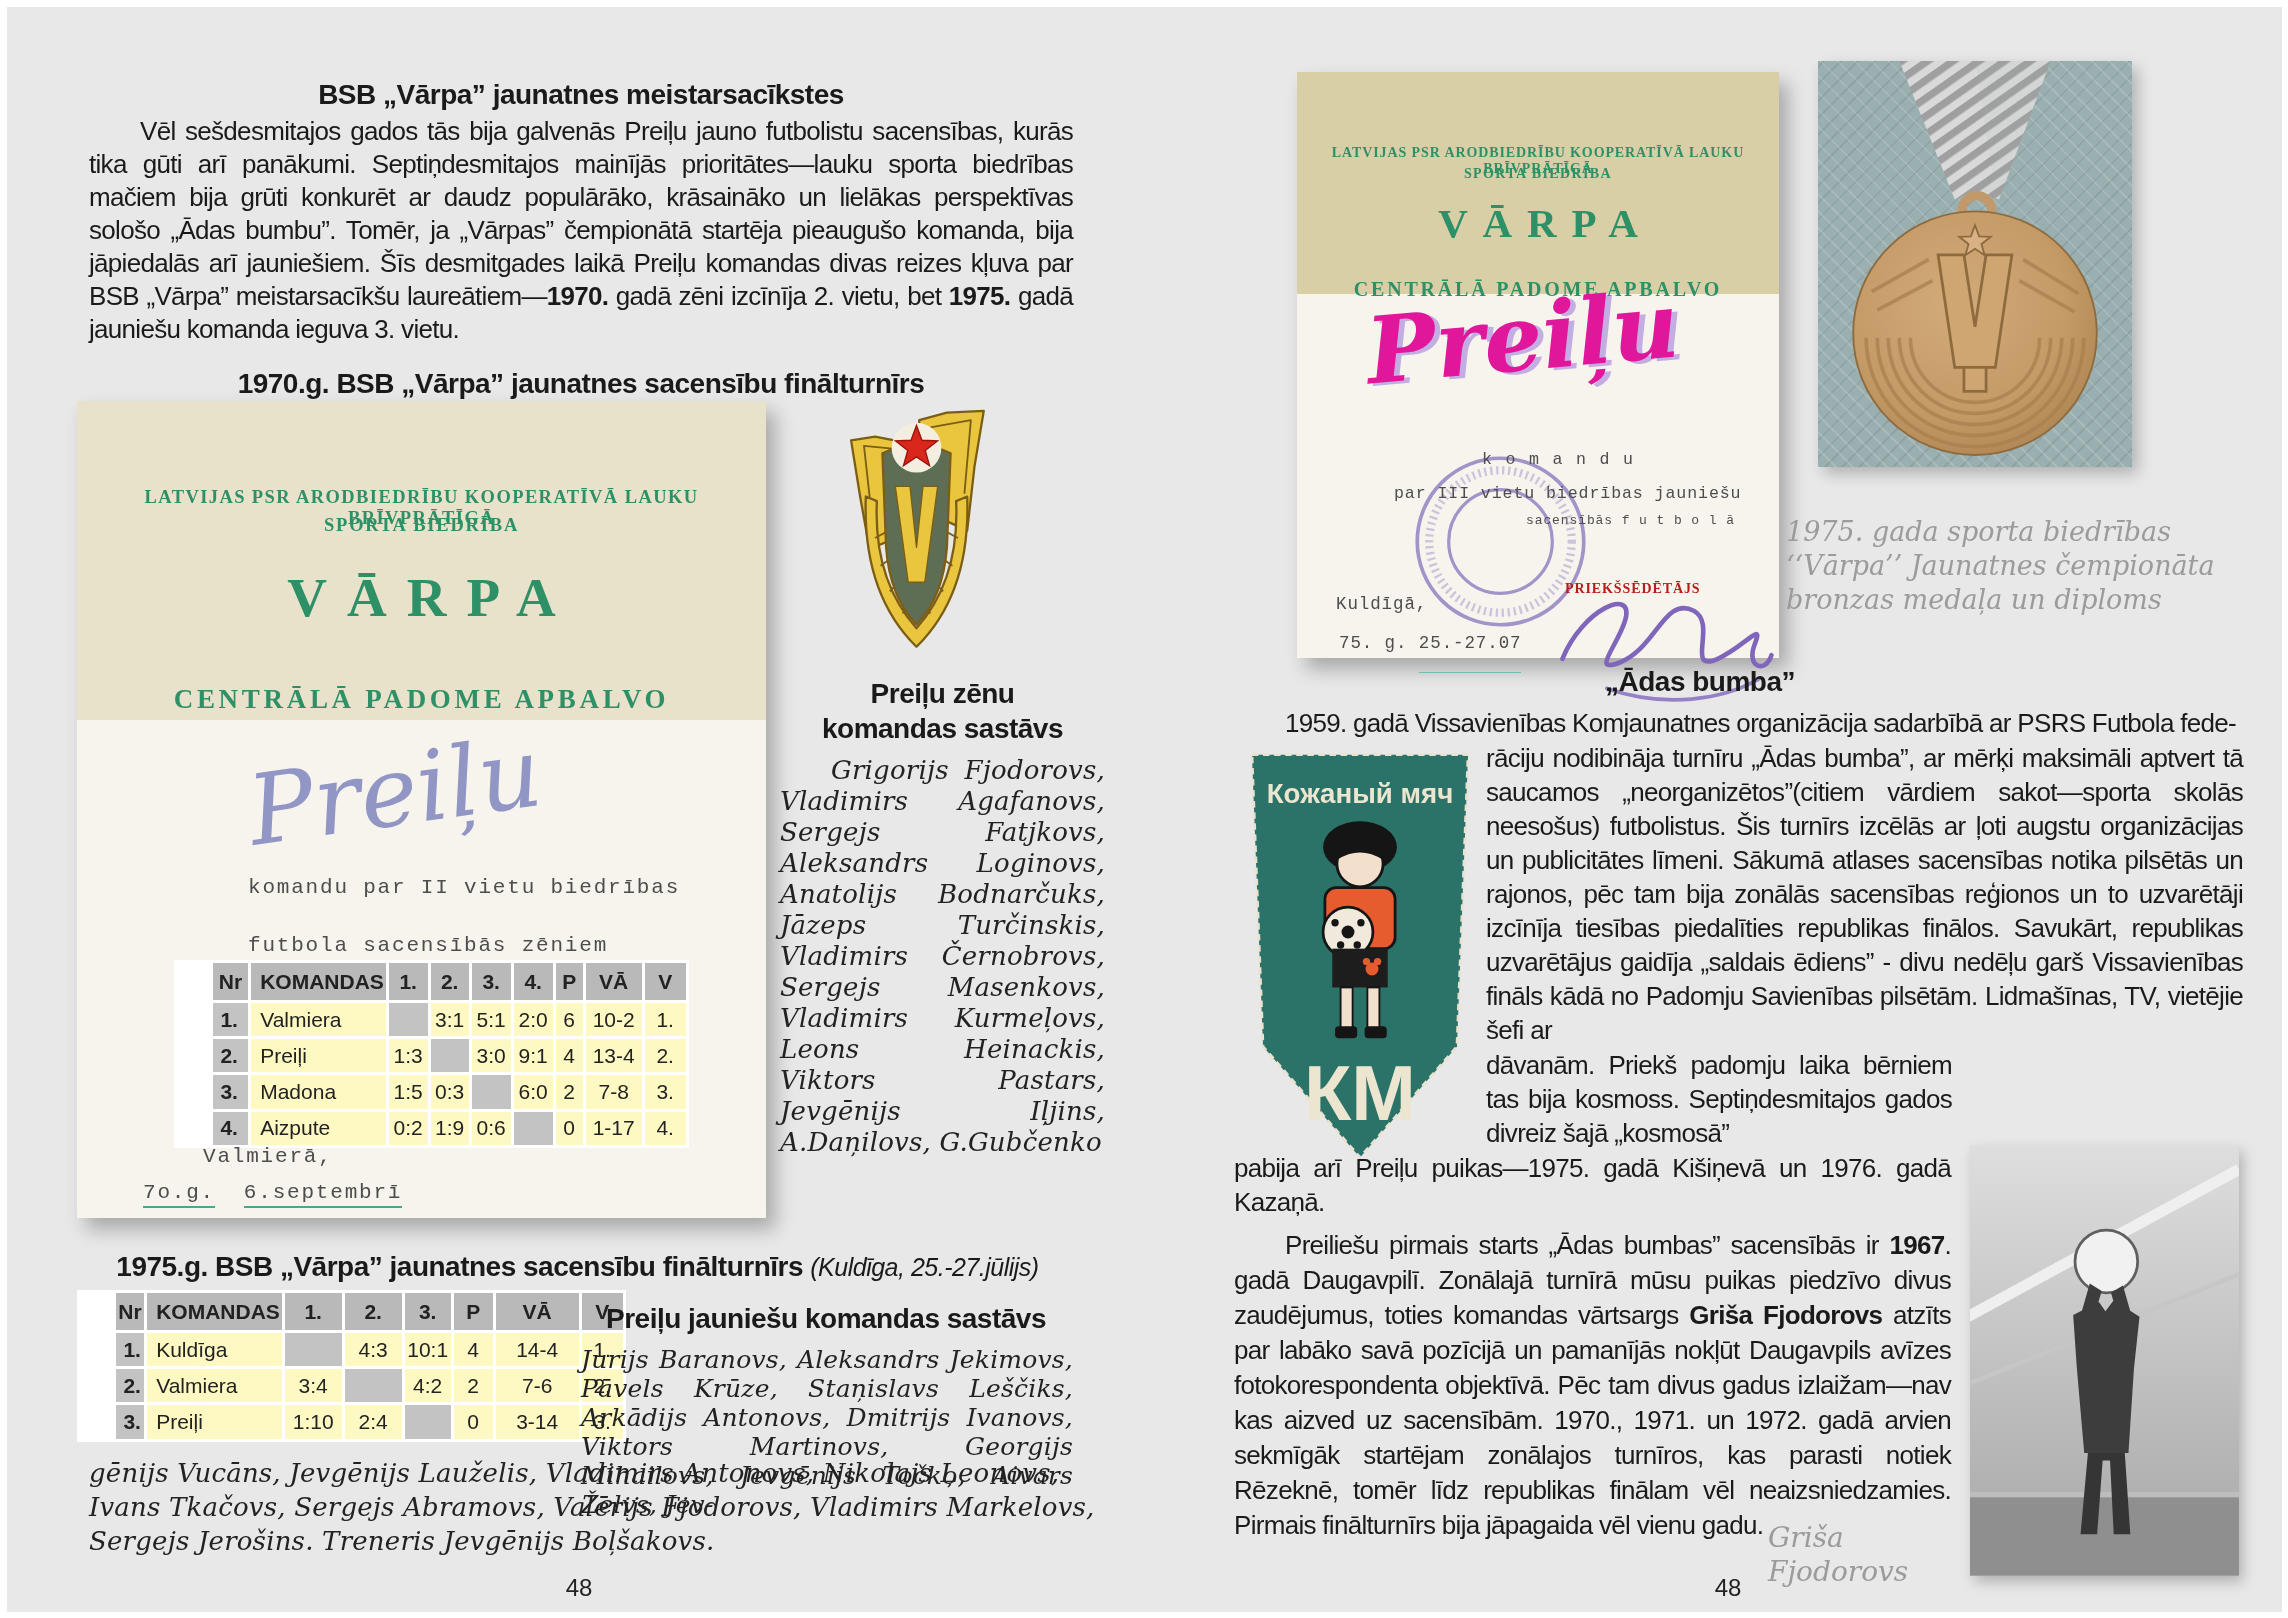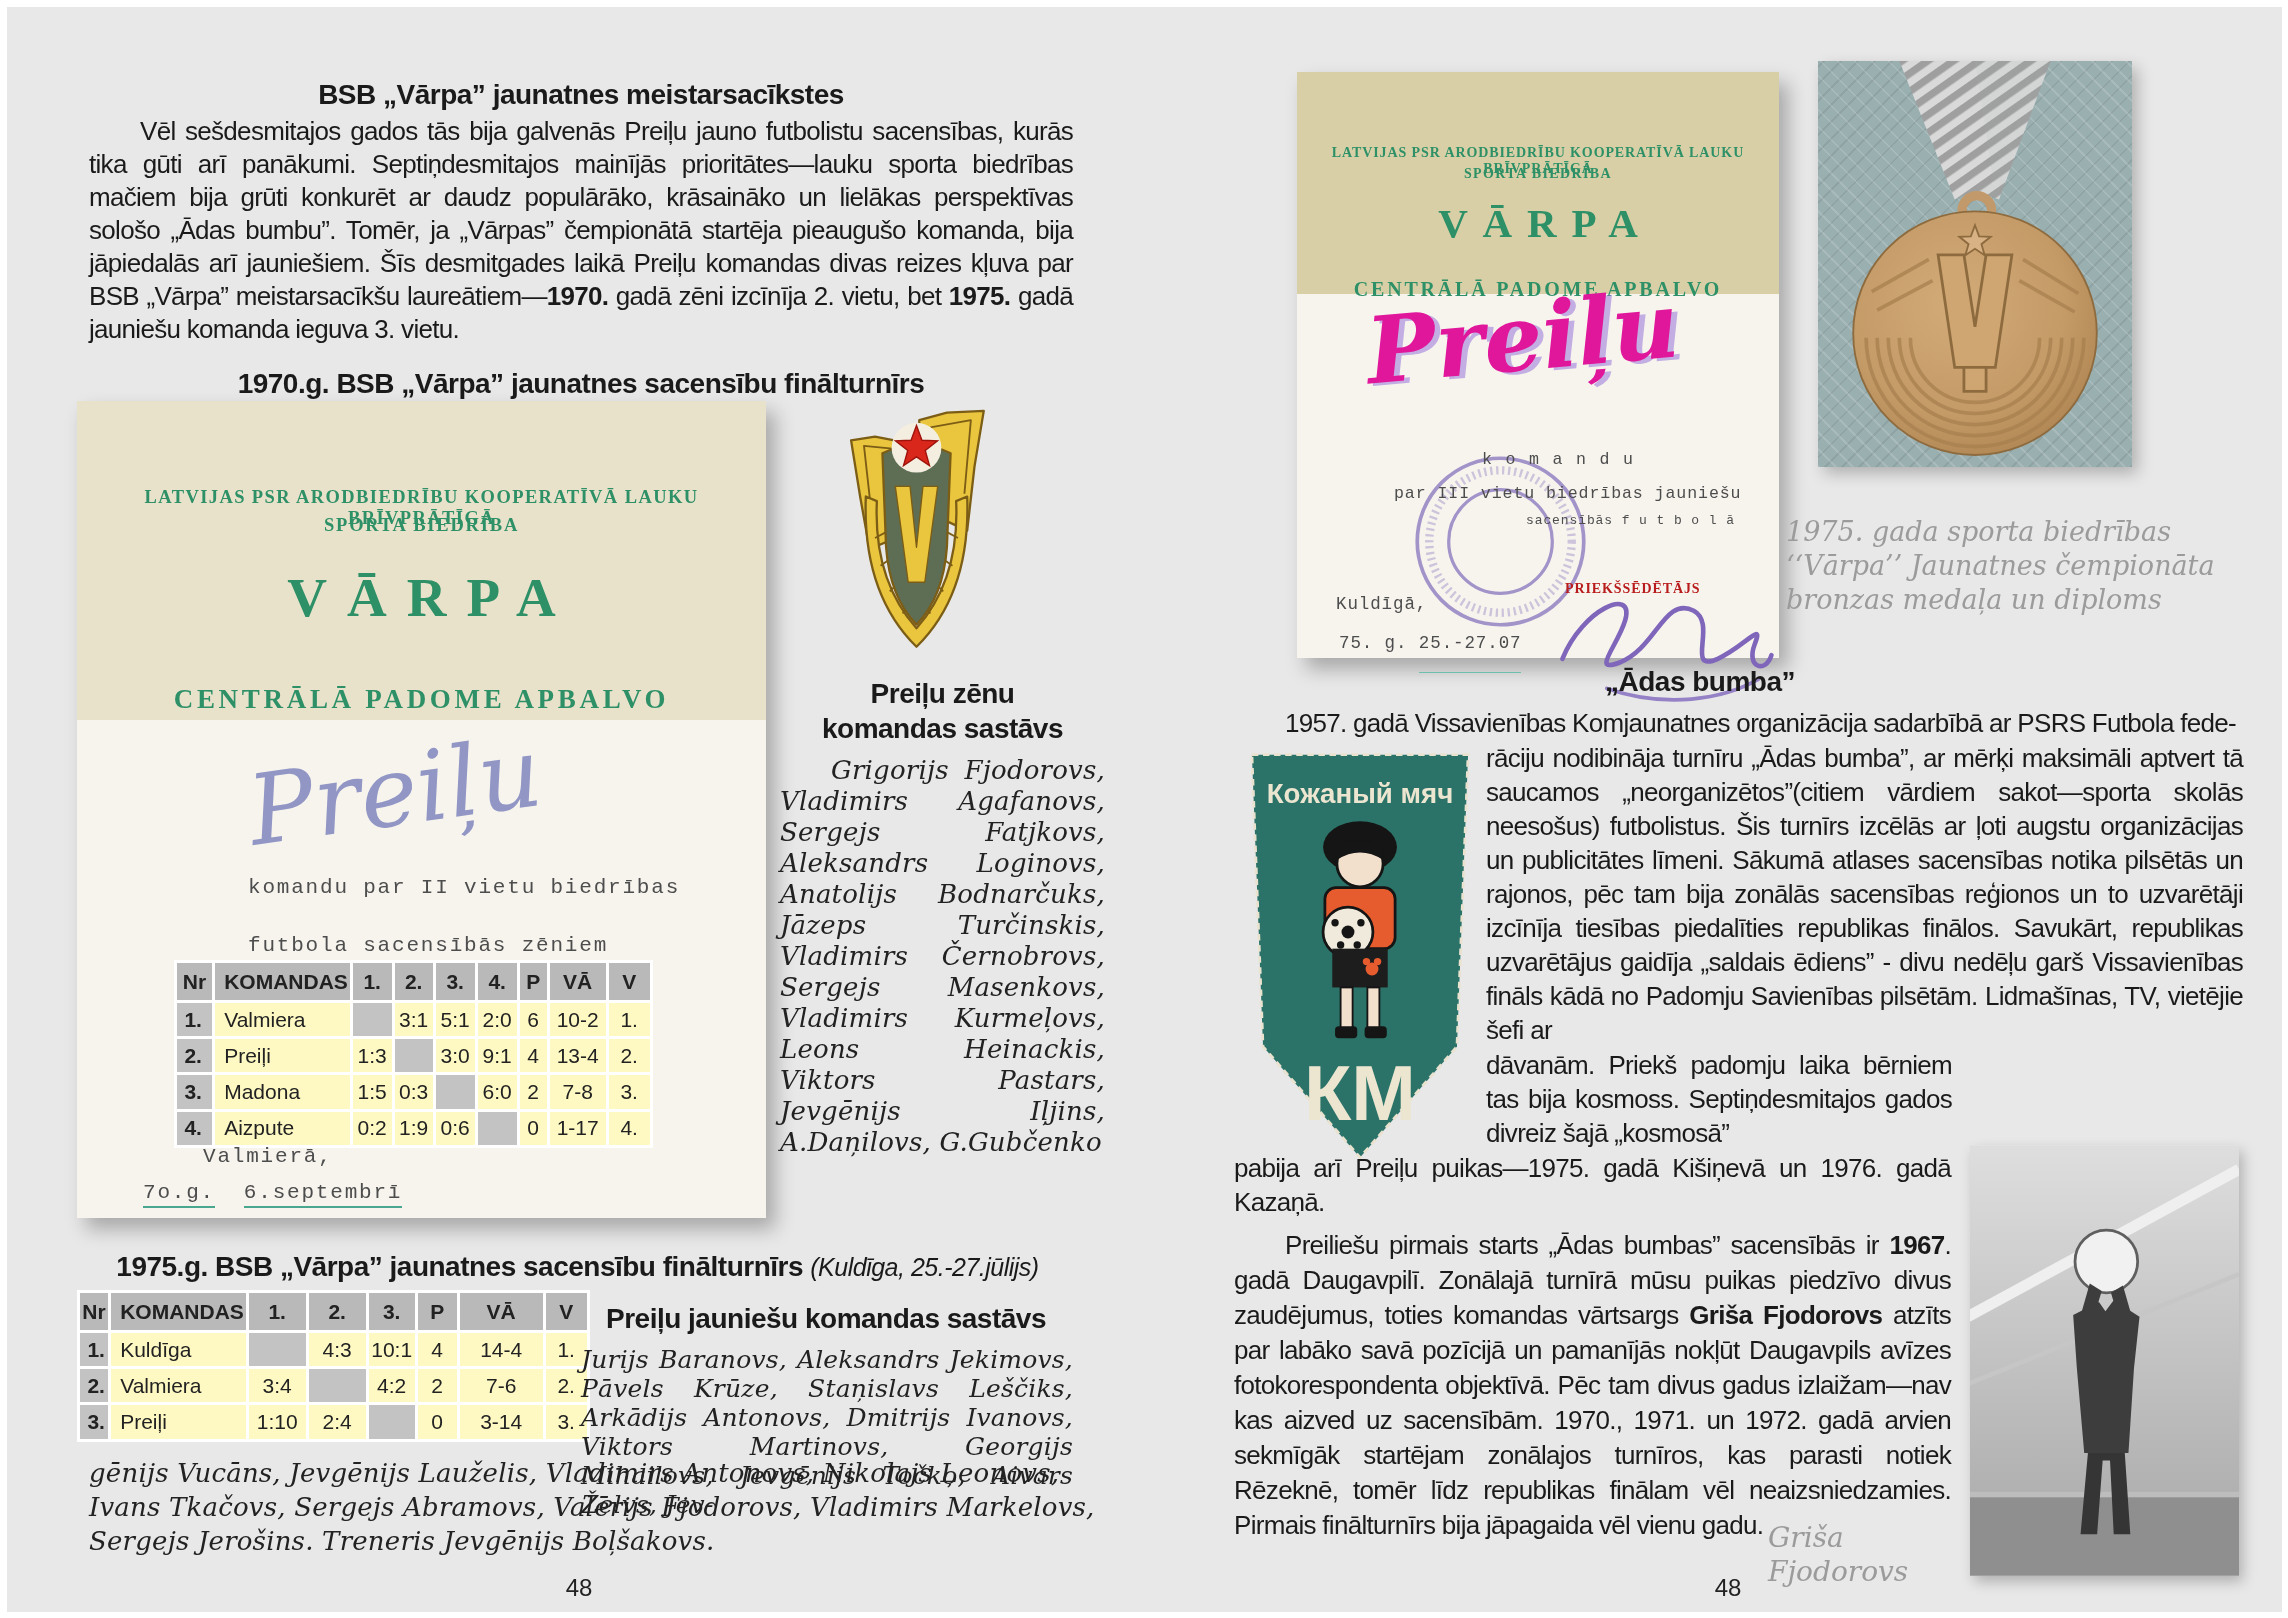--- a/index.html
+++ b/index.html
@@ -17,21 +17,21 @@
   .hand-names { font-size:26px; line-height:31px; text-align:justify; letter-spacing:0.2px; color:#222; }
   .type { font-family:"Liberation Mono", monospace; color:#4d4d4d; }
   .dip-green { color:#2e9067; font-family:"Liberation Serif", serif; font-weight:bold; text-align:center; left:0; right:0;margin-top:25px; }
   .note-italic { font-style:italic; font-weight:normal; }
   .gray-cap { color:#9b9b9b; font-size:27px; line-height:34px; }
 
   .diploma { background:#f7f4ee; box-shadow:9.2px 11px 18.5px rgba(0,0,0,0.28); }
   .dip-top { position:absolute; left:0; top:0; right:0; background:#e9e2cb; }
   .dip-top.tan { background:#d8cfa6; }
 
-  table.res { position:absolute; border-collapse:separate; border-spacing:3.7px; background:#ffffff; table-layout:fixed; }
+  table.res { position:absolute; border-collapse:separate; border-spacing:3.7px; background:#ffffff; table-layout:fixed;padding-left:36px; }
   table.res th { background:#b9b9b9; font-weight:bold; font-size:21px; padding:6.5px 1.8px; text-align:center; color:#222; overflow:hidden; }
   table.res th:nth-child(2) { text-align:left; padding-left:9.2px; }
   table.res td { background:#fef9c3; font-size:21px; padding:4.6px 1.8px; text-align:center; color:#222; overflow:hidden; }
   table.res td.rank { background:#c3c3c3; font-weight:bold; text-align:left; padding-left:7.4px; }
   table.res td.team { text-align:left; padding-left:9.2px; }
   table.res td.diag { background:#c3c3c3; }
 
   .u-teal { border-bottom:2.8px solid #49a68f; padding-bottom:1.8px; }
   .script-blue { font-family:"DejaVu Serif", serif; font-style:italic; font-size:97px; color:#868cc0; transform:rotate(-8deg); opacity:.9; }
   .script-pink { font-family:"DejaVu Serif", serif; font-style:italic; font-weight:bold; font-size:92px; color:#e0169b;
@@ -323,21 +323,21 @@
         <circle cx="138" cy="228" r="4" fill="#e65c2e"></circle>
         <circle cx="150" cy="228" r="4" fill="#e65c2e"></circle>
         <rect x="110" y="256" width="13" height="44" fill="#f2e0cd" stroke="#151515" stroke-width="2"></rect>
         <rect x="139" y="256" width="13" height="44" fill="#f2e0cd" stroke="#151515" stroke-width="2"></rect>
         <rect x="104" y="298" width="24" height="13" rx="4" fill="#151515"></rect>
         <rect x="136" y="298" width="24" height="13" rx="4" fill="#151515"></rect>
       </g>
       <text x="131" y="400" text-anchor="middle" font-family="Liberation Sans, sans-serif" font-weight="bold" font-size="84" fill="#ece5d0">КМ</text>
     </svg>
 
-    <p class="abs body-text indent" style="left:1227px;top:699px;width:1008px">1957. gadā Vissavienības Komjaunatnes organizācija sadarbībā ar PSRS Futbola fede-</p>
+    <p class="abs body-text indent" style="left:1227px;top:699px;width:1008px">1959. gadā Vissavienības Komjaunatnes organizācija sadarbībā ar PSRS Futbola fede-</p>
     <p class="abs body-text" style="left:1479px;top:734px;width:757px">rāciju nodibināja turnīru „Ādas bumba”, ar mērķi maksimāli aptvert tā saucamos „neorganizētos”(citiem vārdiem sakot—sporta skolās neesošus) futbolistus. Šis turnīrs izcēlās ar ļoti augstu organizācijas un publicitātes līmeni. Sākumā atlases sacensības notika pilsētās un rajonos, pēc tam bija zonālās sacensības reģionos un to uzvarētāji izcīnīja tiesības piedalīties republikas finālos. Savukārt, republikas uzvarētājus gaidīja „saldais ēdiens” - divu nedēļu garš Vissavienības fināls kādā no Padomju Savienības pilsētām. Lidmašīnas, TV, vietējie šefi ar</p>
     <p class="abs body-text" style="left:1479px;top:1041px;width:466px">dāvanām. Priekš padomju laika bērniem tas bija kosmoss. Septiņdesmitajos gados divreiz šajā „kosmosā”</p>
     <p class="abs body-text" style="left:1227px;top:1144px;width:717px">pabija arī Preiļu puikas—1975. gadā Kišiņevā un 1976. gadā Kazaņā.</p>
 
     <div class="abs" style="left:1963px;top:1138px;width:269px;height:431px;box-shadow:3.7px 5.5px 13px rgba(0,0,0,.25)">
       <svg width="269" height="431" viewBox="0 0 292 467">
         <defs>
           <linearGradient id="gkbg" x1="0" y1="0" x2="0" y2="1">
             <stop offset="0%" stop-color="#dedede"></stop>
             <stop offset="100%" stop-color="#a6a6a6"></stop>

